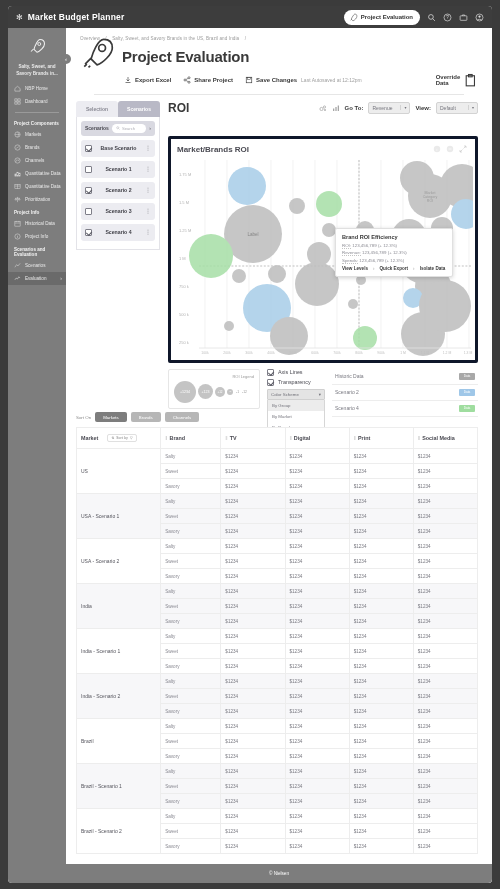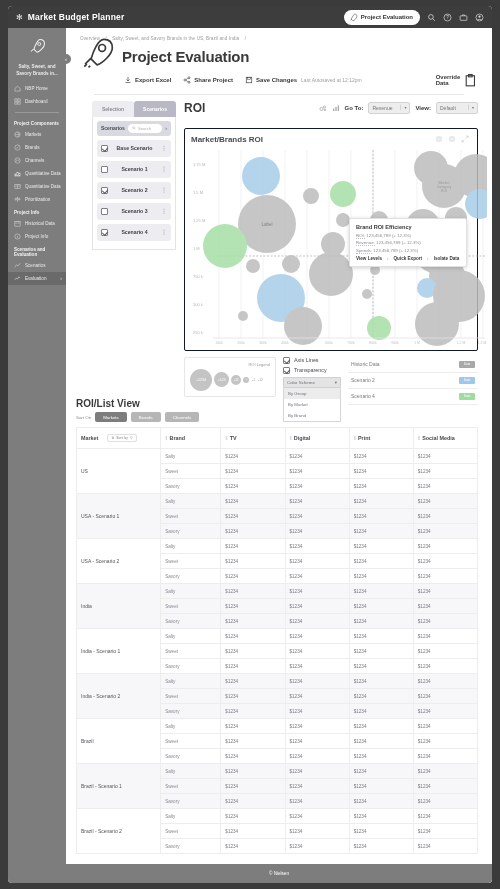--- a/index.html
+++ b/index.html
@@ -69,21 +69,21 @@
   .action-row {
     display: flex; align-items: center; gap: 12px; margin-top: 3px;
     padding-left: 44px; font-size: 6px; color: #3a3a3a; font-weight: bold;
   }
   .action { display: flex; align-items: center; gap: 3px; }
   .action .aicon { width: 8px; height: 8px; }
   .autosave { font-weight: normal; color: #a0a0a0; font-size: 5px; margin-left: -8px; }
   .override { margin-left: auto; display: flex; align-items: center; gap: 3px; }
   .divider-line { height: 1px; background: #e6e6e6; margin: 6px 14px 0 14px; }
   
-  .main-split { display: flex; gap: 8px; padding: 6px 14px 0 26px; min-height: 0; }
+  .main-split { display: flex; gap: 8px; padding: 6px 14px 0 10px; min-height: 0; }
   
   .scn-panel { width: 84px; flex: 0 0 84px; }
   .scn-tabs { display: flex; }
   .scn-tab {
     flex: 1; text-align: center; font-size: 5px; padding: 5px 0;
     background: #ececf1; color: #8a8a94; border-radius: 3px 3px 0 0; font-weight:600;
   }
   .scn-tab.active { background: #b9b9c6; color: #fff; }
   .scn-box { border: 1px solid #e3e3e8; border-top: none; padding: 4px; background: #fff; }
   .scn-head {
@@ -119,21 +119,21 @@
     background: #ededed; border: 1px solid #d3d3d3; border-radius: 2px;
     font-size: 5px; color: #75757d; padding: 2px 3px; display: flex; align-items: center;
     min-width: 42px;
   }
   .select .sv { flex: 1; }
   .select .scaret {
     border-left: 1px solid #d3d3d3; padding-left: 3px; margin-left: 3px; font-size: 4px; color: #75757d;
   }
   
   .chart-card {
-    border: 1px solid #0f172a; border-radius: 2px; margin-top: 13px;
+    border: 3px solid #0f172a; border-radius: 2px; margin-top: 21px;
     padding: 6px 6px 4px 6px; position: relative; background: #fff;
   }
   .chart-card-title { font-size: 8px; font-weight: bold; color: #4a4a52; }
   .chart-card-icons { position: absolute; right: 8px; top: 6px; display: flex; gap: 5px; align-items:center;}
   .cci { width: 8px; height: 8px; opacity: .55; }
   .plot { position: relative; height: 200px; margin-top: 2px; }
   .plot svg { display: block; }
   
   .tooltip {
     position: absolute; left: 158px; top: 72px; width: 118px;
@@ -648,21 +648,20 @@
               <div class="series-row">
                 <span class="series-name">Scenario 4</span>
                 <span class="series-badge" style="background:#9fdd9f">Data</span>
               </div>
             </div>
           </div>
         </div>
       </div>
 
       <div class="list-view">
-        <div class="lv-title">ROI/List View</div>
         <div class="sort-row">
           <span class="sort-label">Sort On</span>
           <div class="sort-btn">Markets</div>
           <div class="sort-btn ghost">Brands</div>
           <div class="sort-btn ghost">Channels</div>
         </div>
 
         <table>
           <colgroup>
             <col style="width:21%">

